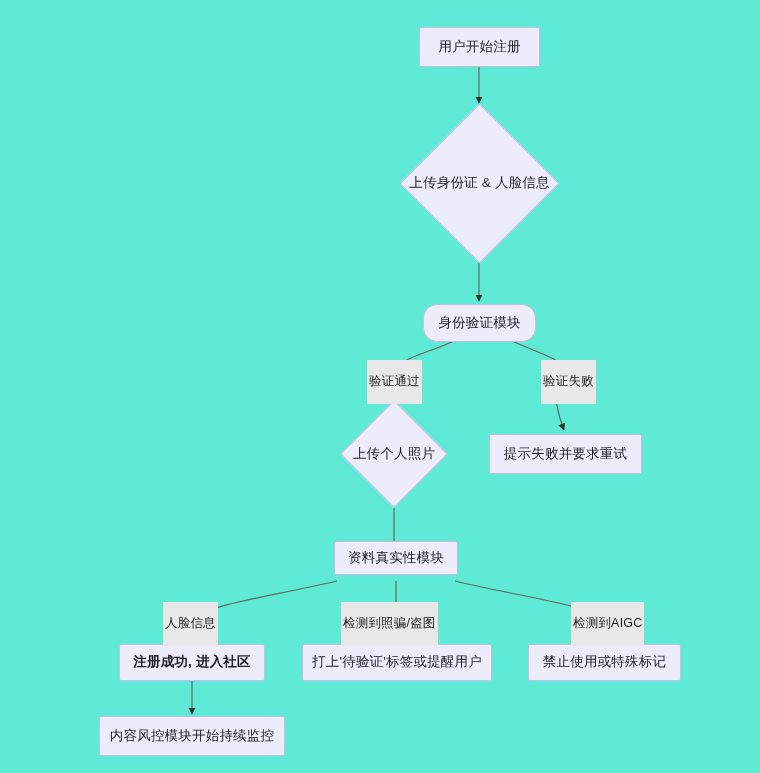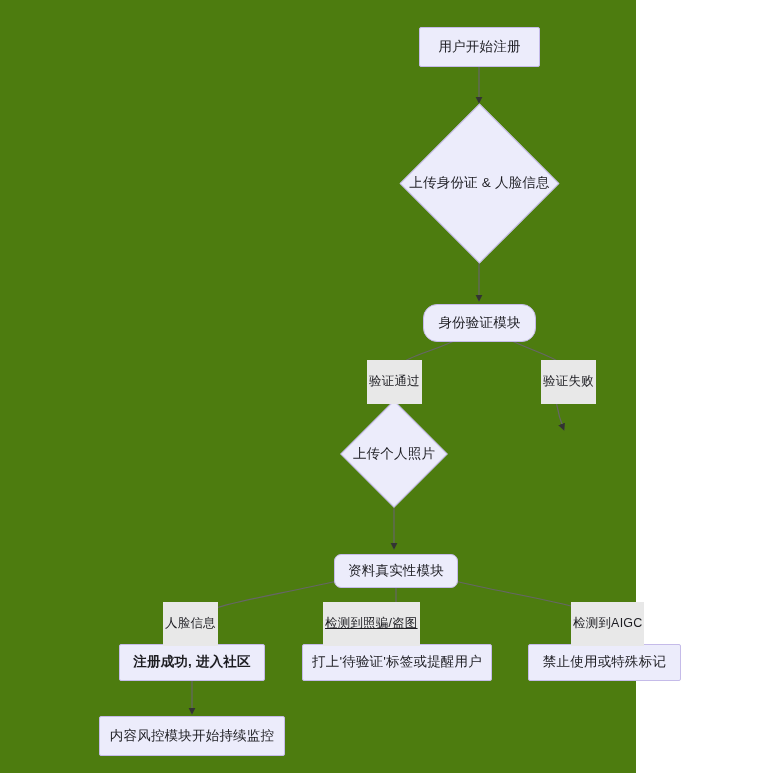--- a/index.html
+++ b/index.html
@@ -8,23 +8,23 @@
     background: #ffffff;
   }
   body {
     width: 760px;
     height: 773px;
     font-family: "Liberation Sans", "DejaVu Sans", sans-serif;
     overflow: hidden;
   }
   #flowchart-canvas {
     position: relative;
-    width: 636px;
+    width: 760px;
     height: 773px;
-    background: #4d7c0f;
+    background: #5eead4;
   }
   #edge-layer {
     position: absolute;
     left: 0;
     top: 0;
     width: 760px;
     height: 773px;
   }
   .node {
     position: absolute;
@@ -131,28 +131,31 @@
 
   <div class="edge-label" style="left:367px; top:360px;">验证通过</div>
 
   <div class="edge-label" style="left:541px; top:360px;">验证失败</div>
 
   <div class="node diamond-wrap" style="left:356px; top:416px; width:76px; height:76px;">
     <span class="diamond-shape"></span>
     <span class="diamond-label">上传个人照片</span>
   </div>
 
+  <div class="node rect" style="left:489px; top:434px; width:153px; height:40px;">
+    <span class="node-text">提示失败并要求重试</span>
+  </div>
 
-  <div class="node rect" style="left:334px; top:554px; width:124px; height:34px;border-radius:7px;">
+  <div class="node rect" style="left:334px; top:541px; width:124px; height:34px;">
     <span class="node-text">资料真实性模块</span>
   </div>
 
   <div class="edge-label" style="left:163px; top:602px;">人脸信息</div>
 
-  <div class="edge-label" style="left:323px; top:602px;text-decoration:underline;">检测到照骗/盗图</div>
+  <div class="edge-label" style="left:341px; top:602px;">检测到照骗/盗图</div>
 
   <div class="edge-label" style="left:571px; top:602px;">检测到AIGC</div>
 
   <div class="node rect" style="left:119px; top:644px; width:146px; height:37px;font-weight:bold;">
     <span class="node-text">注册成功, 进入社区</span>
   </div>
 
   <div class="node rect" style="left:302px; top:644px; width:190px; height:37px;text-align:right;">
     <span class="node-text">打上'待验证'标签或提醒用户</span>
   </div>

